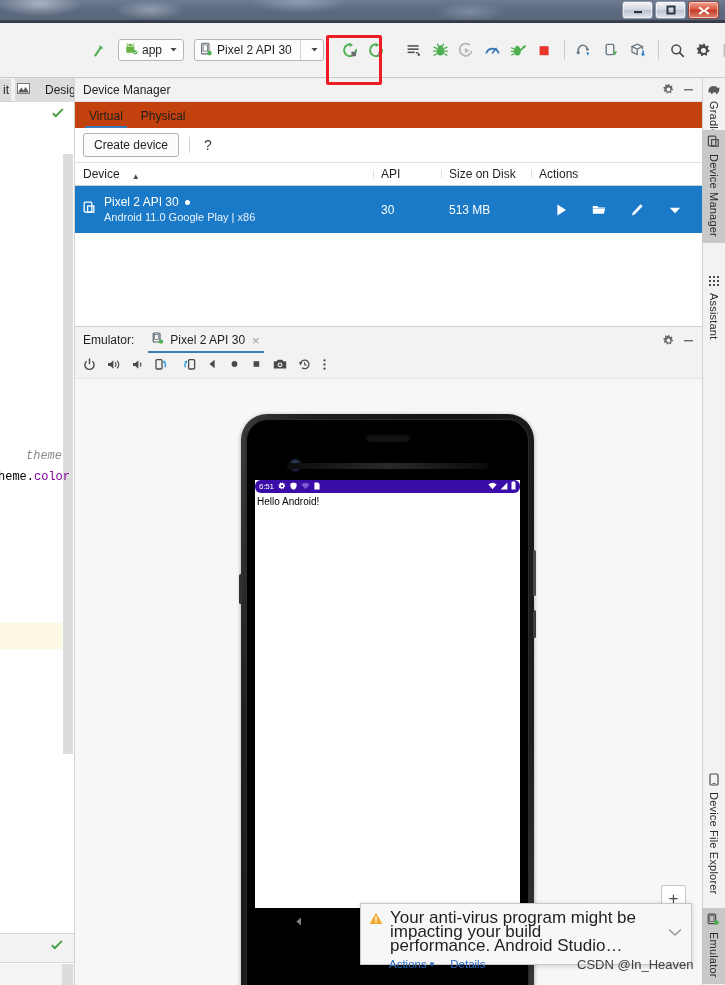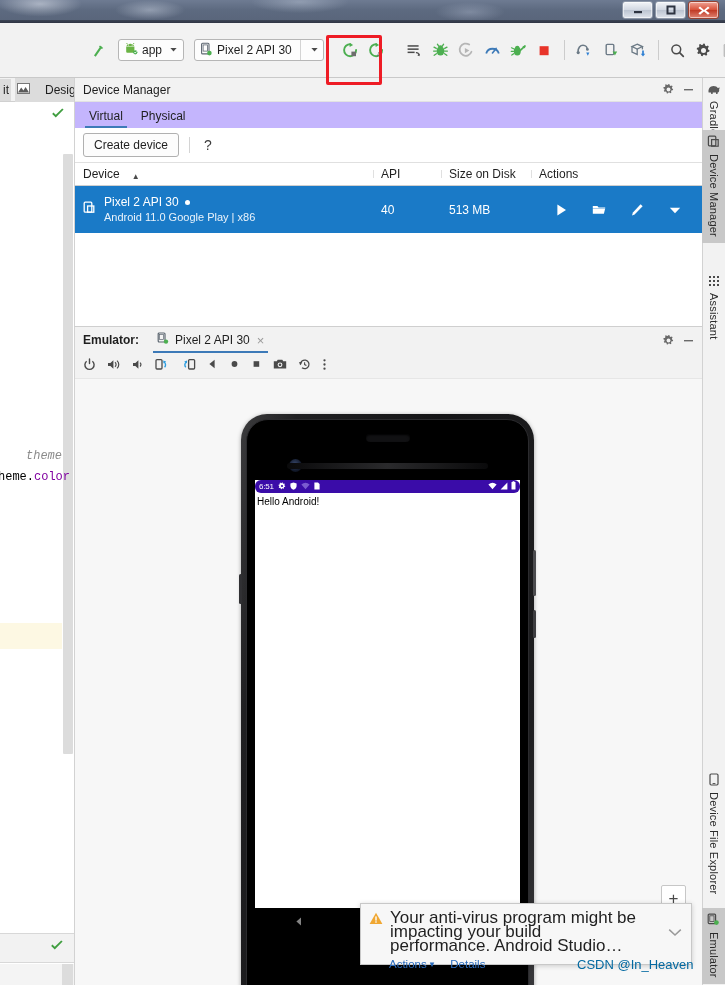--- a/index.html
+++ b/index.html
@@ -123,21 +123,21 @@
     position:absolute; left:74px; top:78px; width:628px; height:248px;
     background:#ffffff; border-left:1px solid #d2d2d2;
   }
   .dm-header {
     height:24px; background:#f2f2f2; display:flex; align-items:center;
     padding:0 4px 0 8px; border-bottom:1px solid #e2e2e2;
   }
   .dm-title { font-size:12px; color:#1f1f1f; flex:1; }
   .hdr-btn { width:20px; height:20px; display:flex; align-items:center; justify-content:center; }
 
-  .dm-tabs { display:flex; align-items:flex-end; height:26px; background:#c4b5fd; padding-left:6px; gap:2px; }
+  .dm-tabs { display:flex; align-items:flex-end; height:26px; background:#c2410c; padding-left:6px; gap:2px; }
   .dm-tab { font-size:12px; padding:4px 8px 5px 8px; color:#1f1f1f; position:relative; }
   .dm-tab.active::after {
     content:""; position:absolute; left:4px; right:4px; bottom:0; height:2px; background:#3d7ab8;
   }
   .dm-toolbar { height:34px; display:flex; align-items:center; padding-left:8px; gap:0; }
   .create-btn {
     height:24px; border:1px solid #b0b0b0; border-radius:3px; background:#fcfcfc;
     font-size:12px; padding:0 10px; display:flex; align-items:center; color:#1f1f1f;
   }
   .dm-vsep { width:1px; height:16px; background:#d4d4d4; margin:0 10px; }
@@ -168,21 +168,21 @@
   .dev-sub { font-size:11px; line-height:15px; color:#eaf3fb; }
   .dot { width:5px; height:5px; border-radius:50%; background:#ffffff; display:inline-block; }
   .act { width:16px; height:16px; display:flex; align-items:center; justify-content:center; }
 
   
   .em {
     position:absolute; left:74px; top:326px; width:628px; height:659px;
     background:#f7f7f7; border-left:1px solid #d2d2d2; border-top:1px solid #cfcfcf;
   }
   .em-header { height:26px; background:#f2f2f2; display:flex; align-items:center; padding:0 4px 0 8px; }
-  .em-label { font-size:12px; color:#1f1f1f; margin-right:14px;font-weight:bold; }
+  .em-label { font-size:12px; color:#1f1f1f; margin-right:14px; }
   .em-tab {
     display:flex; align-items:center; gap:5px; font-size:12px; color:#1f1f1f;
     height:26px; padding:0 4px; position:relative;
   }
   .em-tab::after { content:""; position:absolute; left:0; right:0; bottom:0; height:2px; background:#3d7ab8; }
   .em-tab .x { color:#9a9a9a; font-size:13px; margin-left:2px; }
   .em-spacer { flex:1; }
   .em-toolbar {
     height:26px; background:#f2f2f2; display:flex; align-items:center;
     padding-left:8px; gap:11px; border-bottom:1px solid #e6e6e6;
@@ -241,21 +241,21 @@
     box-shadow: 0 1px 5px rgba(0,0,0,.18);
     z-index:20;
   }
   .balloon-body { display:flex; padding:7px 8px 0 8px; gap:7px; }
   .balloon-msg { font-size:17px; color:#1f1f1f; line-height:14px; width:255px; }
   .balloon-chevron { position:absolute; right:9px; top:22px; }
   .balloon-links { display:flex; gap:16px; padding:5px 0 0 28px; }
   .blink { color:#2a6bbd; font-size:11.5px; display:flex; align-items:center; gap:3px; }
 
   .watermark {
-    position:absolute; left:577px; top:957px; font-size:13px; color:#0369a1;
+    position:absolute; left:577px; top:957px; font-size:13px; color:#404040;
     font-family:"Liberation Sans", sans-serif; z-index:22; white-space:nowrap;
   }
 
   svg { shape-rendering: geometricPrecision; }
 </style>
 </head>
 <body>
 
 <div id="root">
 
@@ -605,21 +605,21 @@
             </svg>
           </span>
           <div>
             <div class="dev-name">
               <span>Pixel 2 API 30</span>
               <span class="dot"></span>
             </div>
             <div class="dev-sub">Android 11.0 Google Play | x86</div>
           </div>
         </div>
-        <div class="cell c-api">40</div>
+        <div class="cell c-api">30</div>
         <div class="cell c-size">513 MB</div>
         <div class="cell c-actions">
           <span class="act">
             <svg width="13" height="14" viewBox="0 0 13 14">
                 <path d="M2.4 1.4 L11 7 L2.4 12.6 Z" fill="#ffffff"></path>
               </svg>
           </span>
           <span class="act">
             <svg width="15" height="13" viewBox="0 0 15 13">
               <path d="M.8 3 h4.6 l1.2 1.4 h6.6 v.9 H.8 Z" fill="#ffffff"></path>

